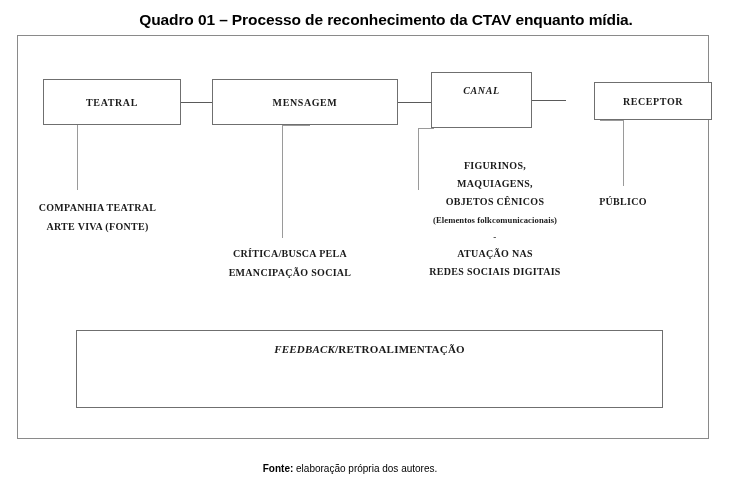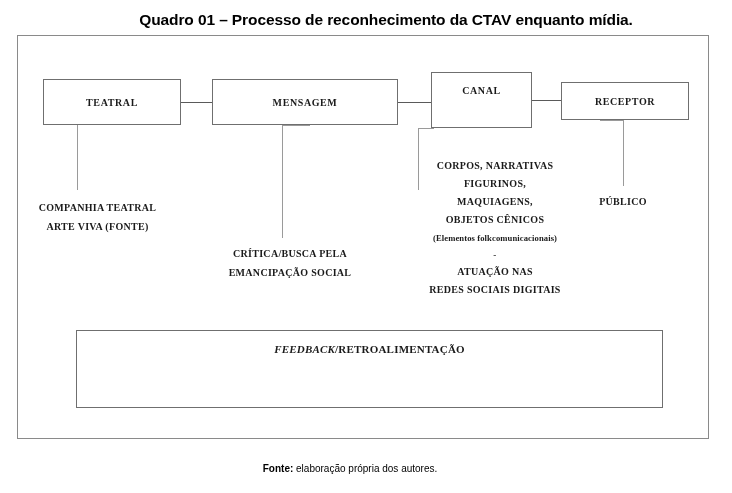--- a/index.html
+++ b/index.html
@@ -60,22 +60,22 @@
     font-family: "Liberation Serif", "DejaVu Serif", serif;
     font-weight: bold;
     font-size: 10px;
     letter-spacing: 0.6px;
     color: #1a1a1a;
     white-space: nowrap;
   }
 
   #box-emissor   { left: 43px;  top: 79px;  width: 138px; height: 46px; }
   #box-mensagem  { left: 212px; top: 79px;  width: 186px; height: 46px; }
-  #box-canal     { left: 431px; top: 72px;  width: 101px; height: 56px; }
-  #box-receptor  { left: 561px; top: 82px;  width: 128px; height: 38px; }
+  #box-canal     { left: 431px; top: 72px;  width: 101px; height: 56px; font-style: italic; }
+  #box-receptor  { left: 594px; top: 82px;  width: 118px; height: 38px; }
 
   #box-emissor  .node-label { top: 17px; }
   #box-mensagem .node-label { top: 17px; }
   #box-canal    .node-label { top: 12px; }
   #box-receptor .node-label { top: 13px; }
 
   
   #box-feedback {
     position: absolute;
     left: 76px;
@@ -215,21 +215,20 @@
   <div>COMPANHIA TEATRAL</div>
   <div>ARTE VIVA (FONTE)</div>
 </div>
 
 <div class="caption-block" id="caption-mensagem">
   <div>CRÍTICA/BUSCA PELA</div>
   <div>EMANCIPAÇÃO SOCIAL</div>
 </div>
 
 <div class="caption-block" id="caption-canal">
-  <div>CORPOS, NARRATIVAS</div>
   <div>FIGURINOS,</div>
   <div>MAQUIAGENS,</div>
   <div>OBJETOS CÊNICOS</div>
   <div class="small-note">(Elementos folkcomunicacionais)</div>
   <div class="dash-line">-</div>
   <div>ATUAÇÃO NAS</div>
   <div>REDES SOCIAIS DIGITAIS</div>
 </div>
 
 <div class="caption-block" id="caption-receptor">

